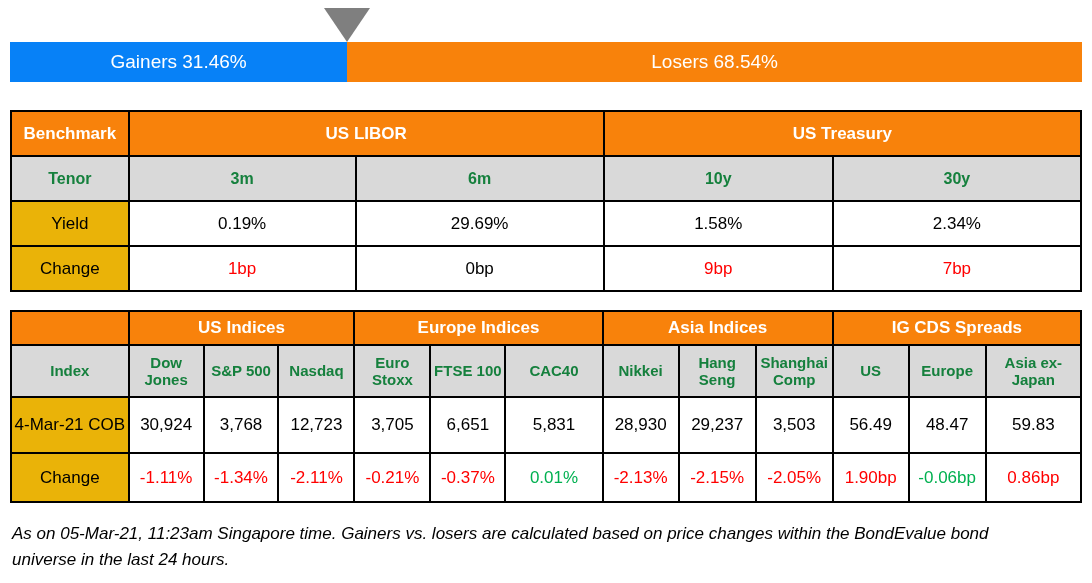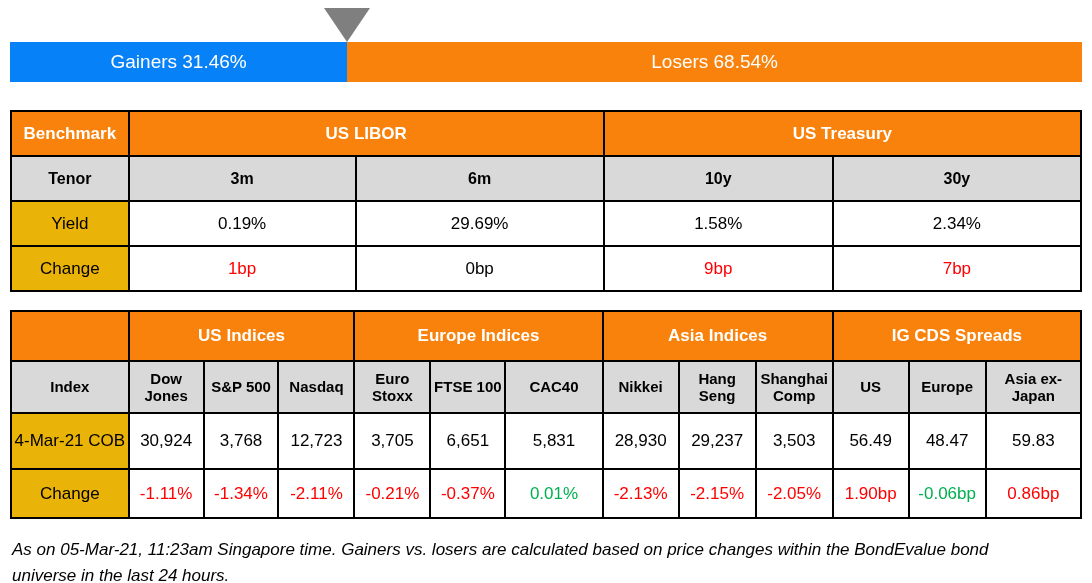--- a/index.html
+++ b/index.html
@@ -37,26 +37,26 @@
   table.tbl {
     width: 1072px; border-collapse: collapse; table-layout: fixed;
     border: 2px solid #c4b5fd;
   }
   table.tbl th, table.tbl td {
     border: 2px solid #000;
     text-align: center; vertical-align: middle;
     padding: 0 2px; overflow: hidden;
   }
   .hdr { background: #f8820b; color: #ffffff; font-weight: bold; font-size: 17px; }
-  .sub { background: #d9d9d9; color: #000000; font-weight: bold; font-size: 16px; }
+  .sub { background: #d9d9d9; color: #15803d; font-weight: bold; font-size: 16px; }
   .indices .sub { font-size: 15px; line-height: 1.15; }
   .lbl { font-weight: normal; font-size: 17px; background: #eab308; }
   td.val { font-size: 17px; background: #fff; }
   .benchmark tr { height: 45px; }
-  .indices tr.r-groups { height: 50px; }
+  .indices tr.r-groups { height: 34px; }
   .indices tr.r-cols   { height: 52px; }
   .indices tr.r-vals   { height: 56px; }
   .indices tr.r-chg    { height: 49px; }
   .benchmark { margin-top: 28px; }
   .indices   { margin-top: 18px; }
 
   .tone-red   { color: #ff0000; }
   .tone-green { color: #00b050; }
   .tone-black { color: #000000; }
 

